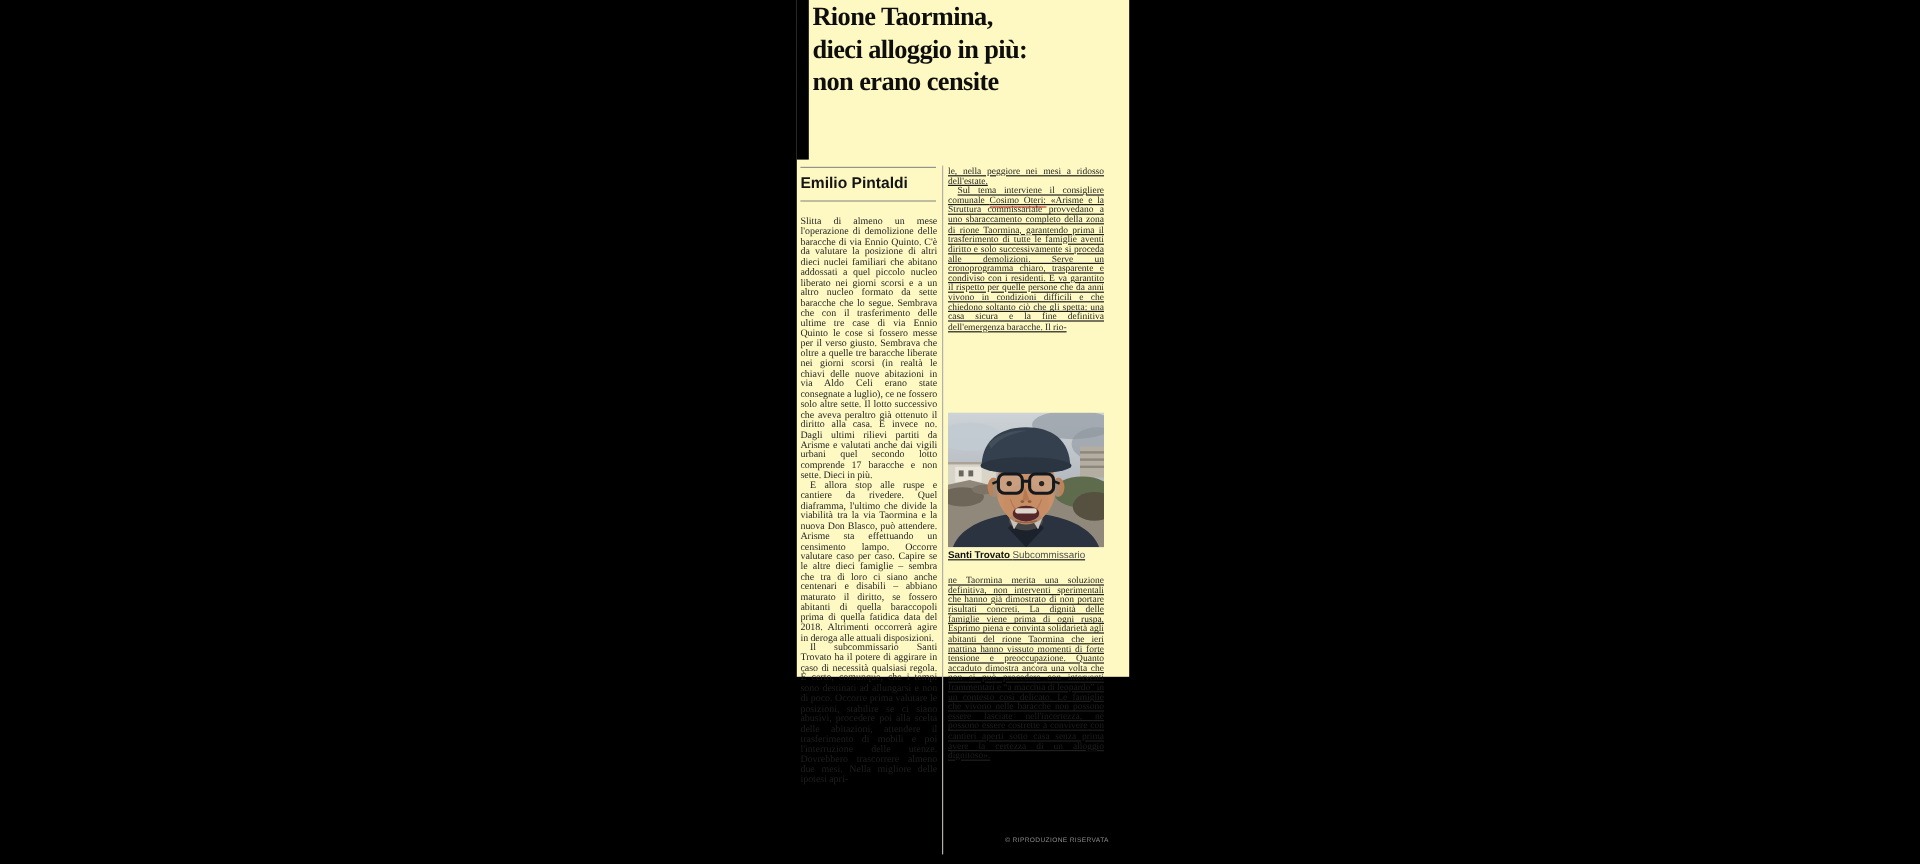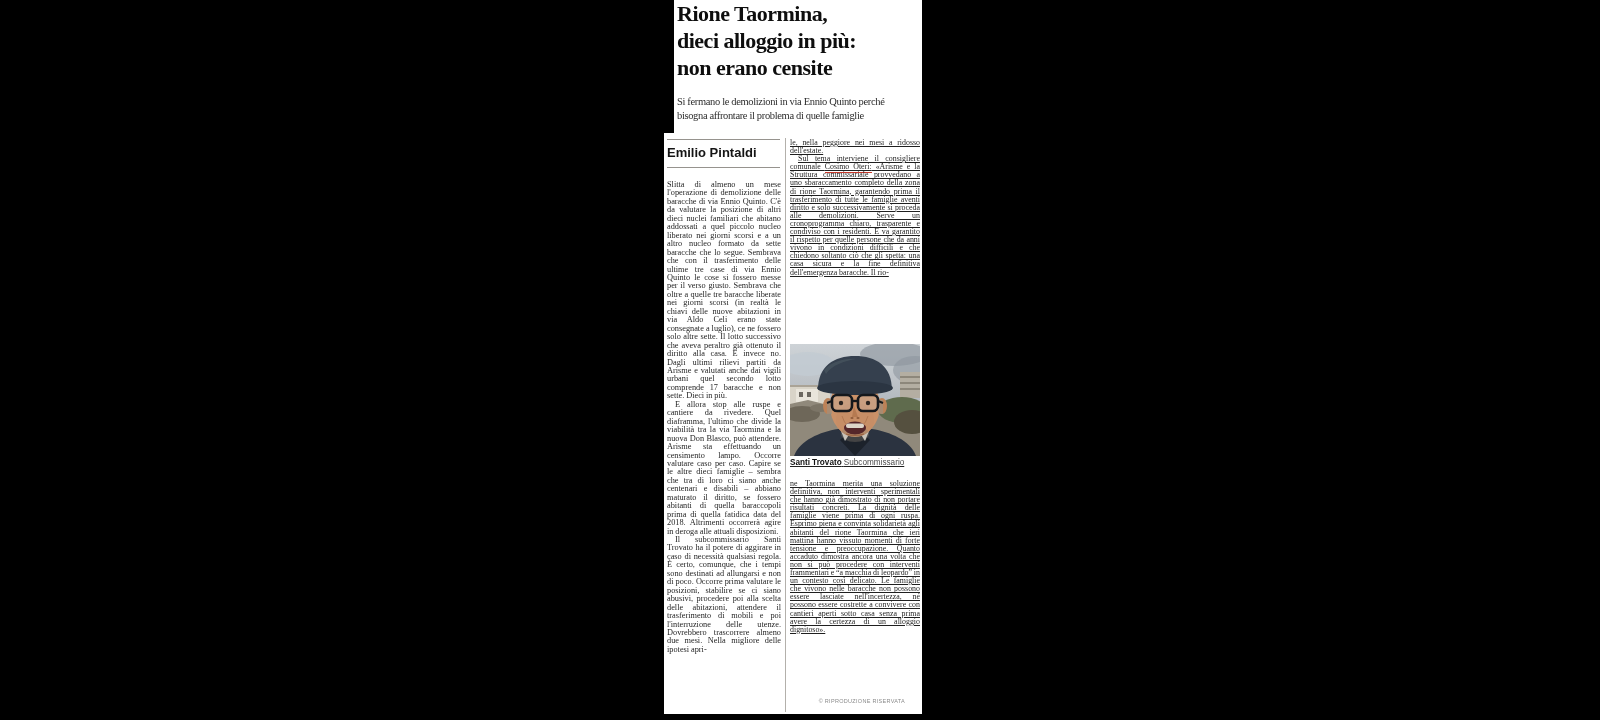--- a/index.html
+++ b/index.html
@@ -1,18 +1,18 @@
 <!DOCTYPE html>
 <html lang="it"><head>
 <meta charset="utf-8">
 <style>
   html,body{margin:0;padding:0;background:#000;}
   .screen{position:relative;width:1600px;height:720px;background:#000;overflow:hidden;
           font-family:"Liberation Serif",serif;}
-  .page{position:absolute;left:664px;top:0;width:258px;height:714px;background:#ffffff;}
+  .page{position:absolute;left:664px;top:0;width:258px;height:564px;background:#fef9c3;padding-left:19px;}
   .notch{position:absolute;left:0;top:0;width:10px;height:133px;background:#000;}
 
   .headline{position:absolute;left:13px;top:0;width:245px;
             font-family:"Liberation Serif",serif;font-weight:bold;color:#0e0e0e;
             font-size:22px;line-height:27px;letter-spacing:-0.5px;}
   .subhead{position:absolute;left:13px;top:95px;width:245px;
            font-family:"Liberation Serif",serif;color:#2d2d2d;
            font-size:10.5px;line-height:13.5px;letter-spacing:-0.35px;}
 
   .byline-block{position:absolute;left:3px;top:139px;width:113px;
@@ -51,24 +51,20 @@
 
 <div class="screen">
   <div class="page">
 
     <div class="headline">
       <div>Rione Taormina,</div>
       <div>dieci alloggio in più:</div>
       <div>non erano censite</div>
     </div>
 
-    <div class="subhead">
-      <div>Si fermano le demolizioni in via Ennio Quinto perché</div>
-      <div>bisogna affrontare il problema di quelle famiglie</div>
-    </div>
 
     <div class="byline-block">
       <div class="byline">Emilio Pintaldi</div>
     </div>
 
     <div class="divider"></div>
 
     <div class="col1 bodytext">
       <p>Slitta di almeno un mese l'operazione di demolizione delle baracche di via Ennio Quinto. C'è da valutare la posizione di altri dieci nuclei familiari che abitano addossati a quel piccolo nucleo liberato nei giorni scorsi e a un altro nucleo formato da sette baracche che lo segue. Sembrava che con il trasferimento delle ultime tre case di via Ennio Quinto le cose si fossero messe per il verso giusto. Sembrava che oltre a quelle tre baracche liberate nei giorni scorsi (in realtà le chiavi delle nuove abitazioni in via Aldo Celi erano state consegnate a luglio), ce ne fossero solo altre sette. Il lotto successivo che aveva peraltro già ottenuto il diritto alla casa. E invece no. Dagli ultimi rilievi partiti da Arisme e valutati anche dai vigili urbani quel secondo lotto comprende 17 baracche e non sette. Dieci in più.</p>
       <p class="indent">E allora stop alle ruspe e cantiere da rivedere. Quel diaframma, l'ultimo che divide la viabilità tra la via Taormina e la nuova Don Blasco, può attendere. Arisme sta effettuando un censimento lampo. Occorre valutare caso per caso. Capire se le altre dieci famiglie – sembra che tra di loro ci siano anche centenari e disabili – abbiano maturato il diritto, se fossero abitanti di quella baraccopoli prima di quella fatidica data del 2018. Altrimenti occorrerà agire in deroga alle attuali disposizioni.</p>

